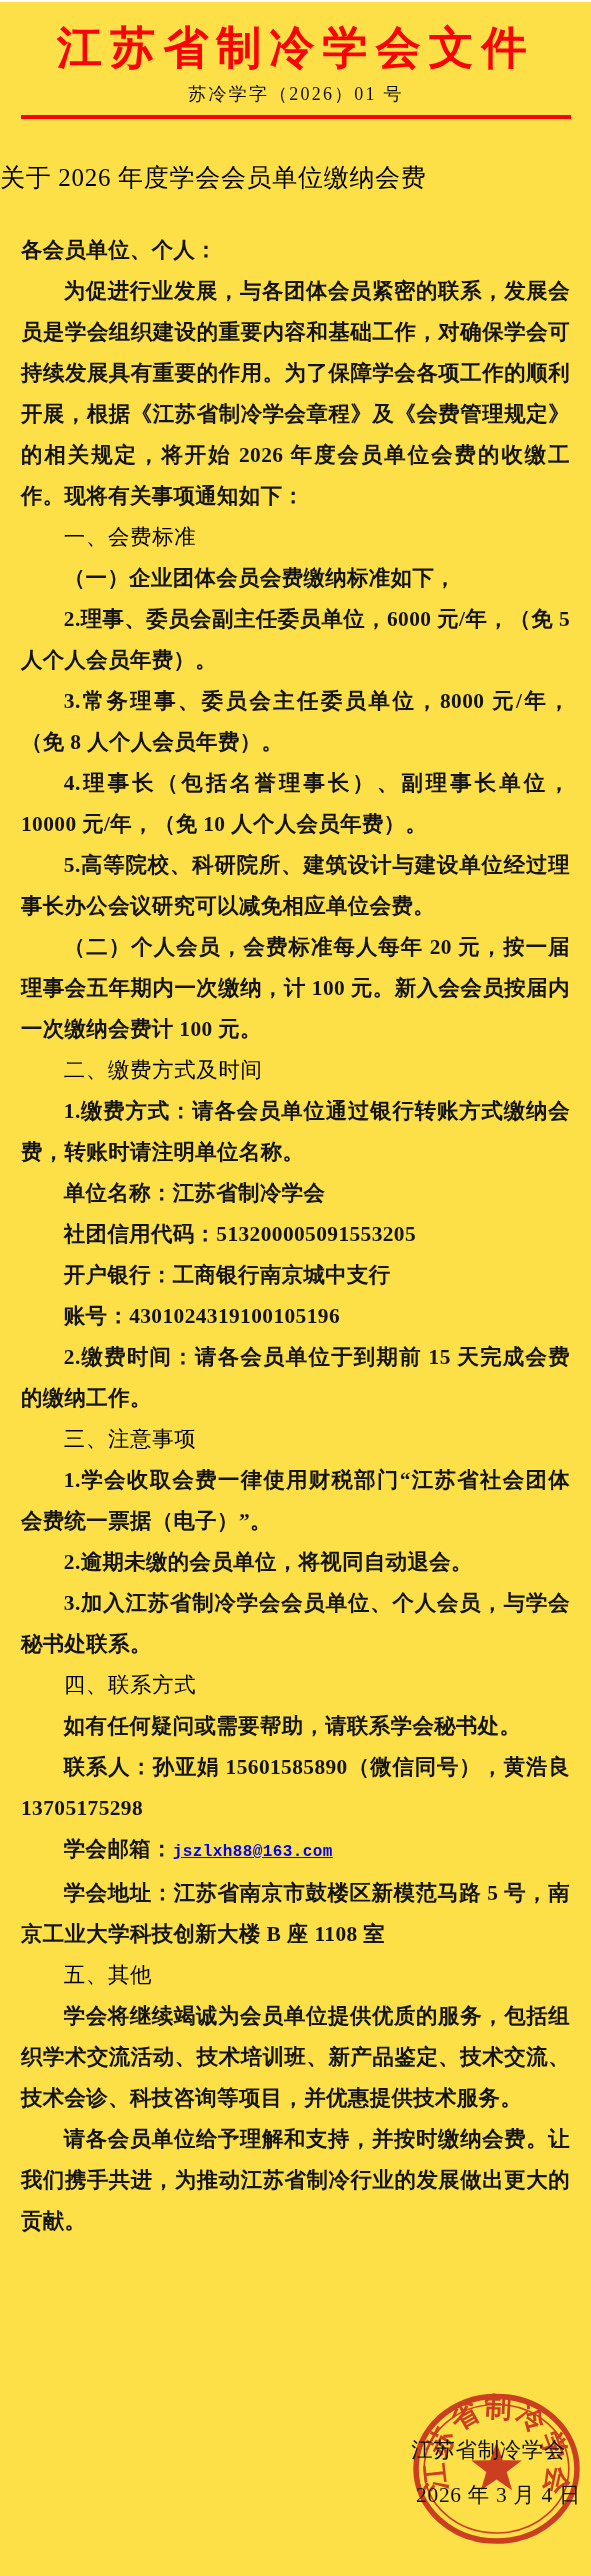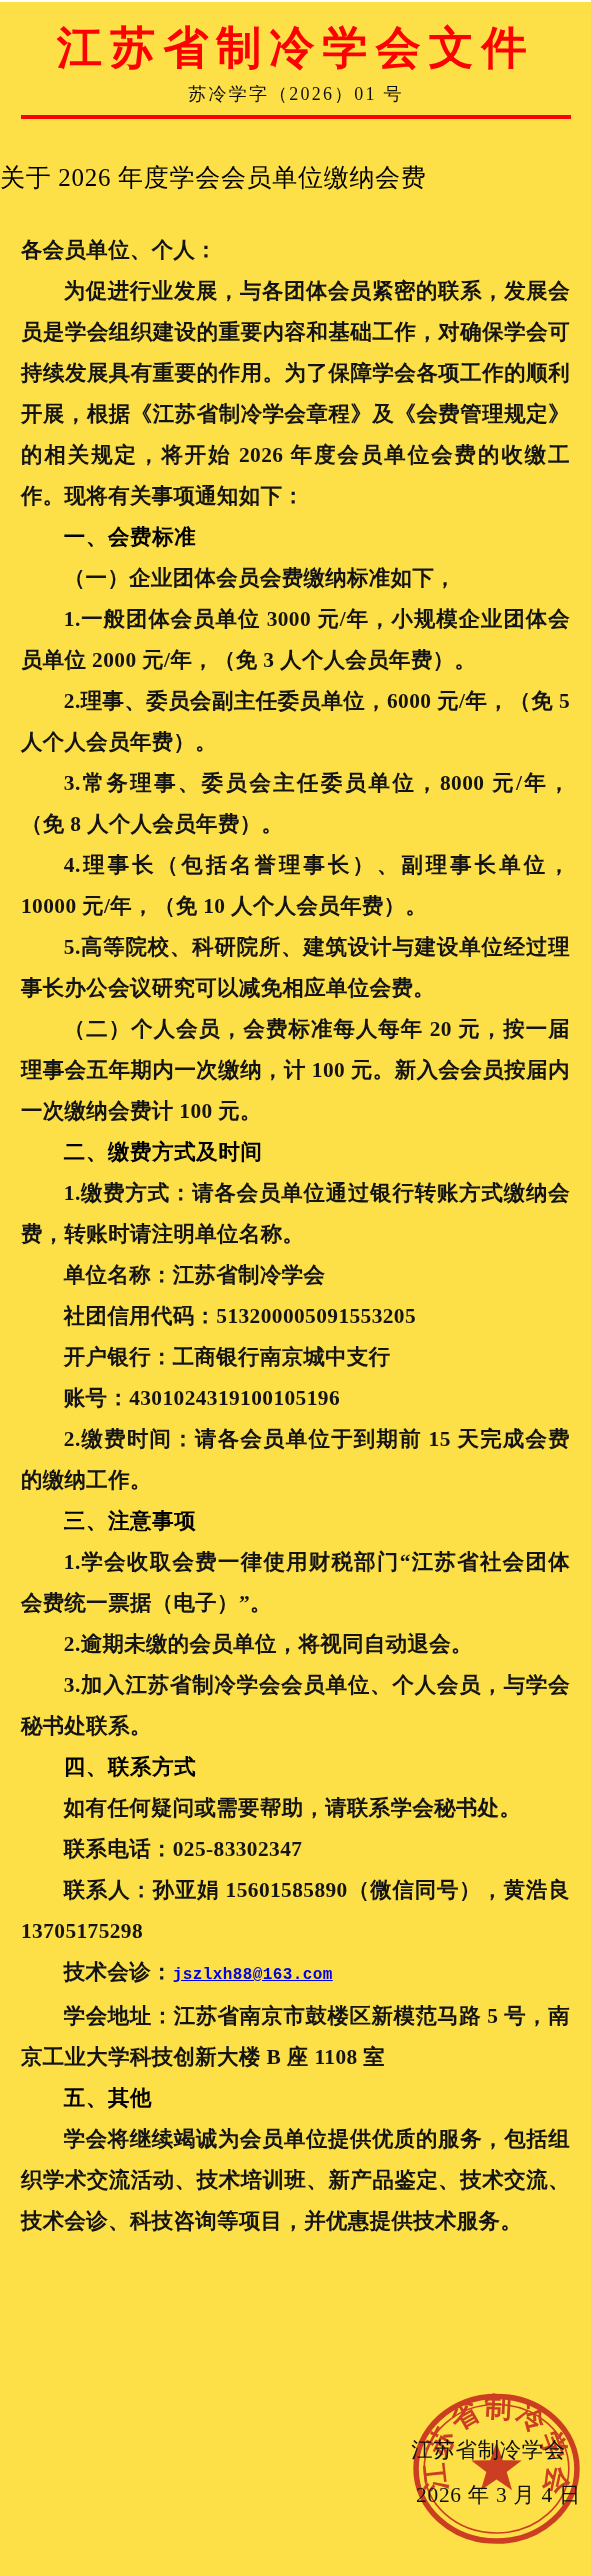--- a/index.html
+++ b/index.html
@@ -51,21 +51,21 @@
     text-align:justify;
     letter-spacing:0.4px;
   }
   .body-text p { margin:0; text-indent:2em;font-weight:bold; }
   .body-text p.no-indent { text-indent:0; }
   .sec-heading {
     margin:0;
     font-size:21.4px;
     line-height:41px;
     text-indent:2em;
-    font-weight:bold;
+    font-weight:normal;
     font-family:"Liberation Sans","DejaVu Sans",sans-serif;
     letter-spacing:0.7px;
     color:#000;
   }
   a.email-link {
     color:#0000ee;
     text-decoration:underline;
     font-family:"Liberation Mono","DejaVu Sans Mono",monospace;
     font-size:16px;
   }
@@ -117,21 +117,20 @@
   <div class="doc-title">
     <div>关于 2026 年度学会会员单位缴纳会费</div>
   </div>
 
   <div class="body-text">
     <p class="no-indent">各会员单位、个人：</p>
     <p>为促进行业发展，与各团体会员紧密的联系，发展会员是学会组织建设的重要内容和基础工作，对确保学会可持续发展具有重要的作用。为了保障学会各项工作的顺利开展，根据《江苏省制冷学会章程》及《会费管理规定》的相关规定，将开始 2026 年度会员单位会费的收缴工作。现将有关事项通知如下：</p>
 
     <h2 class="sec-heading">一、会费标准</h2>
     <p>（一）企业团体会员会费缴纳标准如下，</p>
-    <p>1.一般团体会员单位 3000 元/年，小规模企业团体会员单位 2000 元/年，（免 3 人个人会员年费）。</p>
     <p>2.理事、委员会副主任委员单位，6000 元/年，（免 5 人个人会员年费）。</p>
     <p>3.常务理事、委员会主任委员单位，8000 元/年，（免 8 人个人会员年费）。</p>
     <p>4.理事长（包括名誉理事长）、副理事长单位，10000 元/年，（免 10 人个人会员年费）。</p>
     <p>5.高等院校、科研院所、建筑设计与建设单位经过理事长办公会议研究可以减免相应单位会费。</p>
     <p>（二）个人会员，会费标准每人每年 20 元，按一届理事会五年期内一次缴纳，计 100 元。新入会会员按届内一次缴纳会费计 100 元。</p>
 
     <h2 class="sec-heading">二、缴费方式及时间</h2>
     <p>1.缴费方式：请各会员单位通过银行转账方式缴纳会费，转账时请注明单位名称。</p>
     <p>单位名称：江苏省制冷学会</p>
     <p>社团信用代码：513200005091553205</p>
@@ -139,29 +138,29 @@
     <p>账号：4301024319100105196</p>
     <p>2.缴费时间：请各会员单位于到期前 15 天完成会费的缴纳工作。</p>
 
     <h2 class="sec-heading">三、注意事项</h2>
     <p>1.学会收取会费一律使用财税部门“江苏省社会团体会费统一票据（电子）”。</p>
     <p>2.逾期未缴的会员单位，将视同自动退会。</p>
     <p>3.加入江苏省制冷学会会员单位、个人会员，与学会秘书处联系。</p>
 
     <h2 class="sec-heading">四、联系方式</h2>
     <p>如有任何疑问或需要帮助，请联系学会秘书处。</p>
-    <p>联系电话：025-83302347</p>
     <p>联系人：孙亚娟 15601585890（微信同号），黄浩良 13705175298</p>
     <p>
-      <span>技术会诊：</span><a class="email-link" href="#">jszlxh88@163.com</a>
+      <span>学会邮箱：</span><a class="email-link" href="#">jszlxh88@163.com</a>
     </p>
     <p>学会地址：江苏省南京市鼓楼区新模范马路 5 号，南京工业大学科技创新大楼 B 座 1108 室</p>
 
     <h2 class="sec-heading">五、其他</h2>
     <p>学会将继续竭诚为会员单位提供优质的服务，包括组织学术交流活动、技术培训班、新产品鉴定、技术交流、技术会诊、科技咨询等项目，并优惠提供技术服务。</p>
+    <p>请各会员单位给予理解和支持，并按时缴纳会费。让我们携手共进，为推动江苏省制冷行业的发展做出更大的贡献。</p>
   </div>
 
   <div class="closing-org">江苏省制冷学会</div>
   <div class="closing-date">2026 年 3 月 4 日</div>
 
   <div class="seal-wrap">
     <svg width="173" height="155" viewBox="0 0 234 210" xmlns="http://www.w3.org/2000/svg">
       <ellipse cx="117" cy="104" rx="109" ry="98" fill="none" stroke="#c5281e" stroke-width="7.5"></ellipse>
       <ellipse cx="117" cy="104" rx="98" ry="87" fill="none" stroke="#c5281e" stroke-width="2.2"></ellipse>
       <polygon points="117,68 125.5,92.3 151.2,92.9 130.8,108.5 138.2,133.1 117,118.5 95.8,133.1 103.2,108.5 82.8,92.9 108.5,92.3" fill="#c5281e"></polygon>

